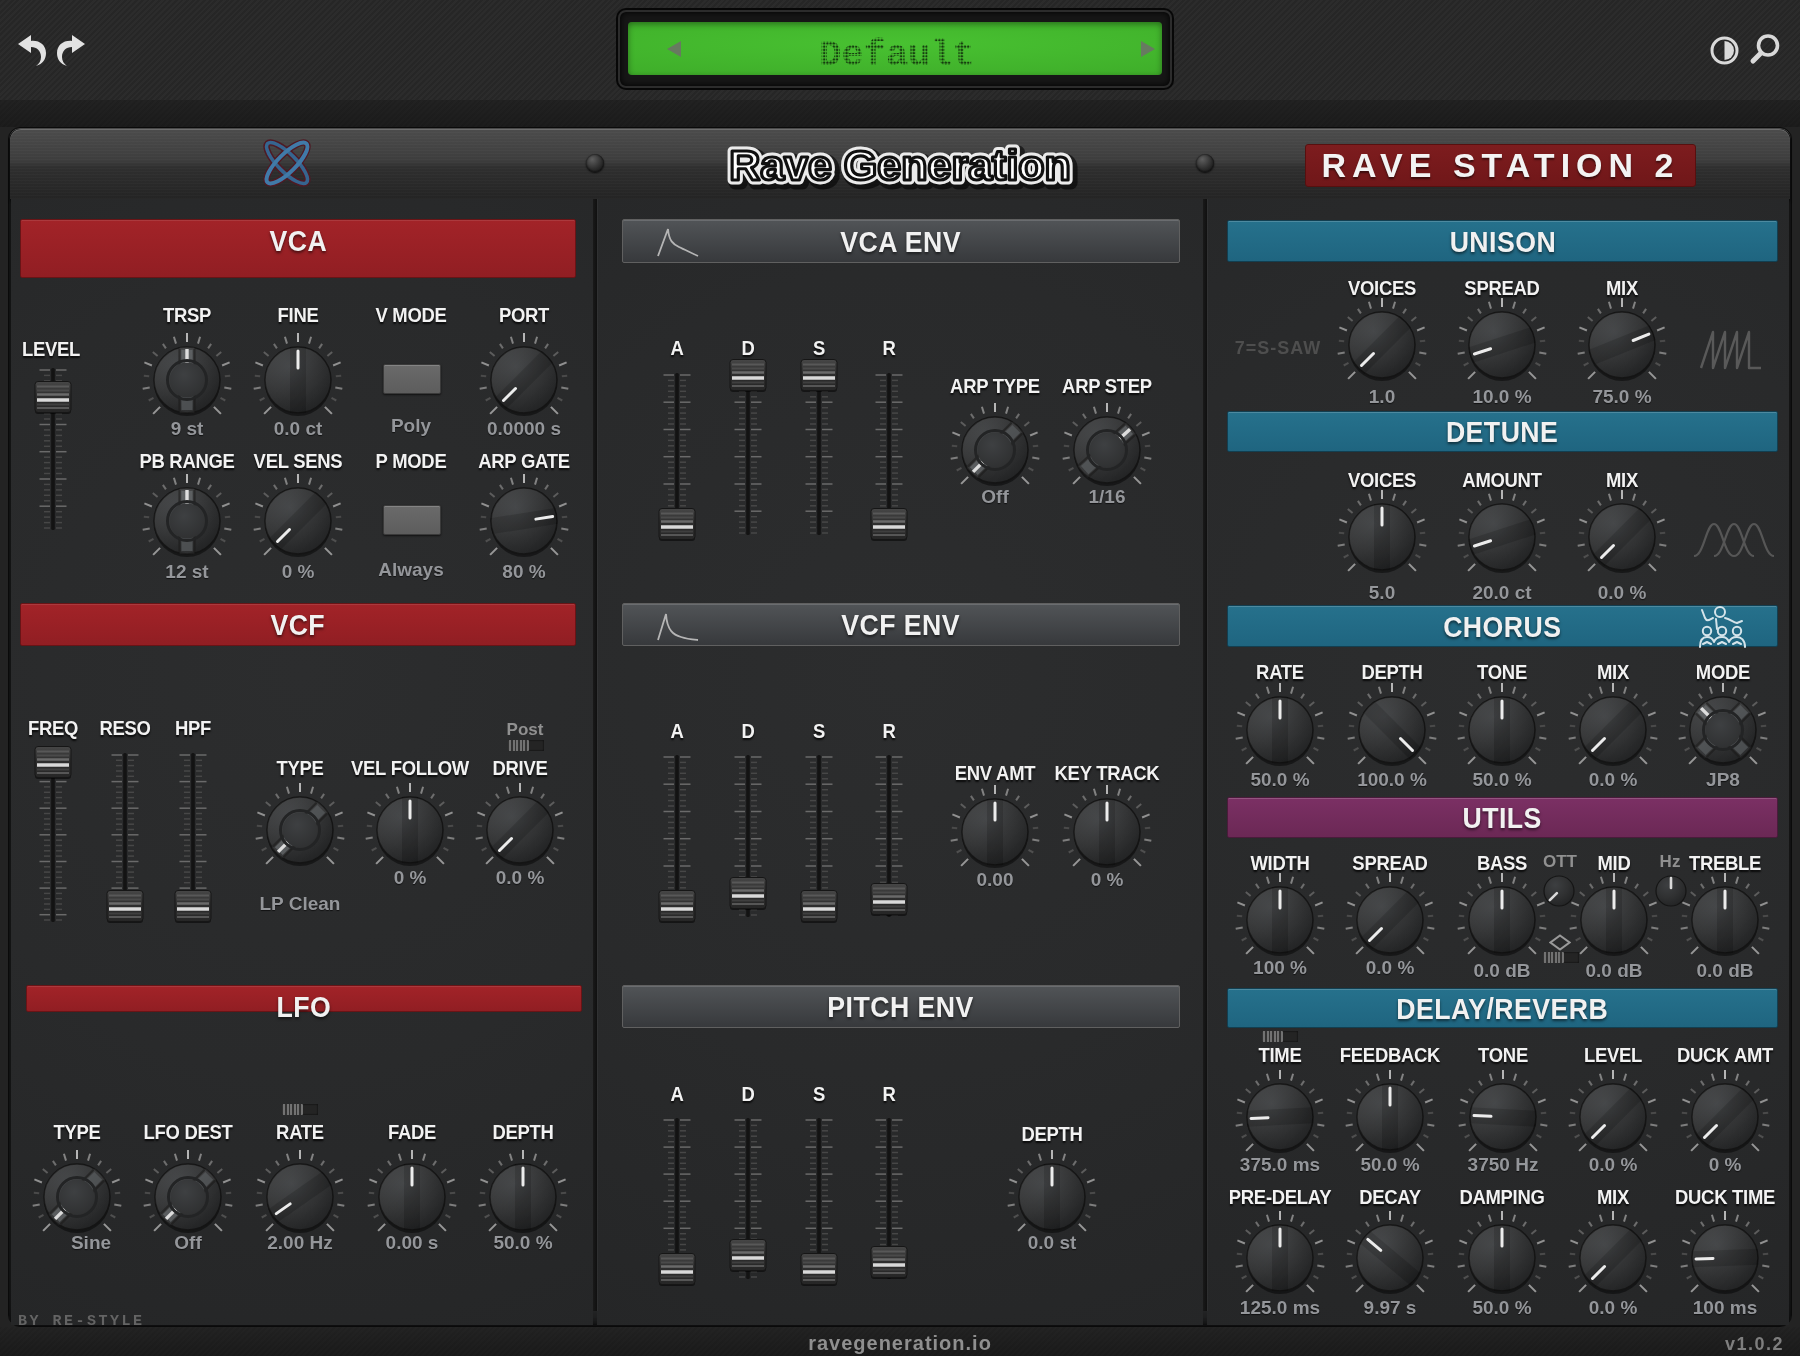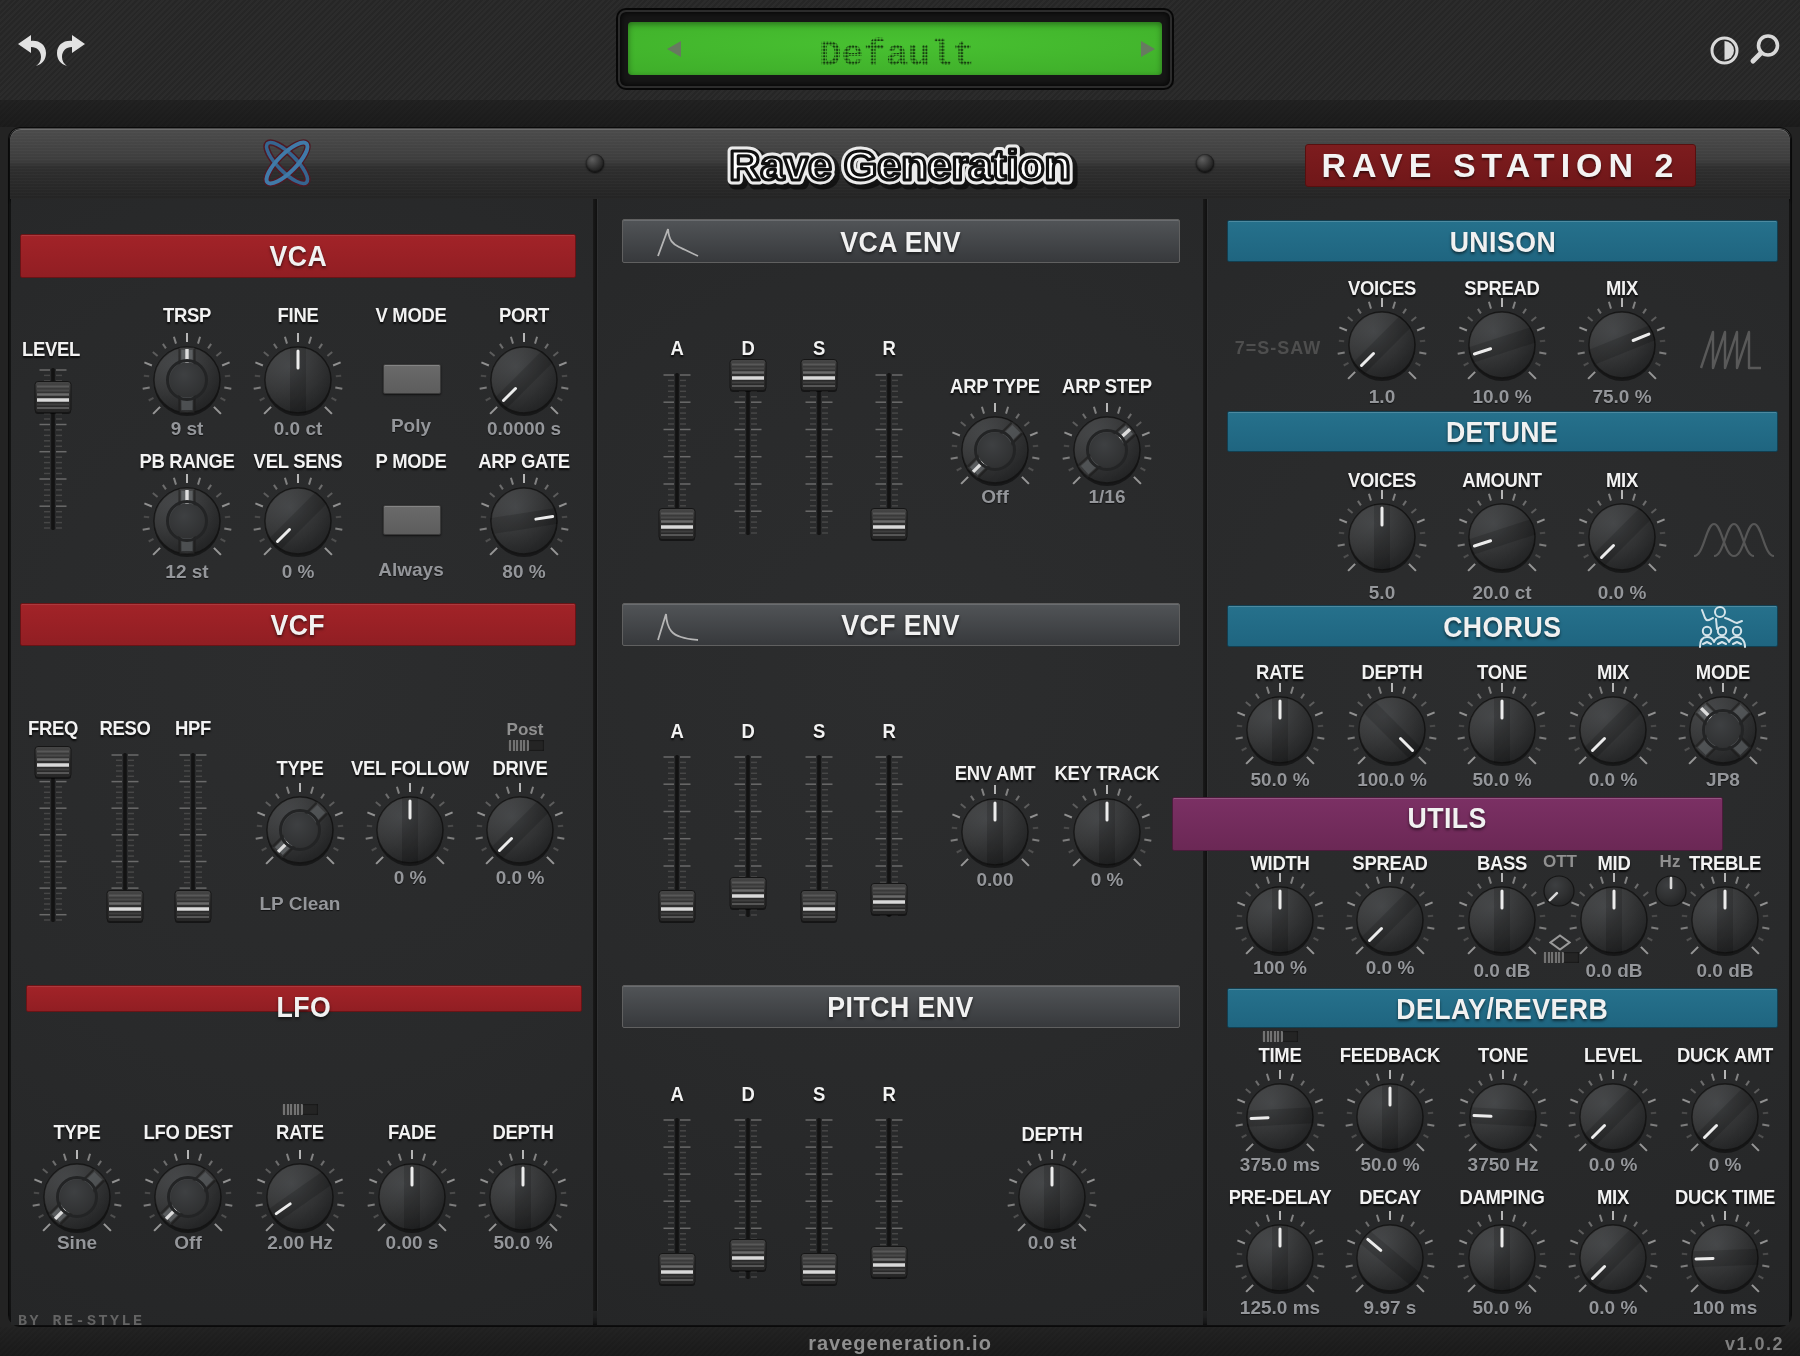--- a/index.html
+++ b/index.html
@@ -138,21 +138,21 @@
     <div id="rs2">RAVE STATION 2</div>
     <div class="colbg" style="left:11px;width:582px"></div>
     <div class="colbg" style="left:597px;width:606px"></div>
     <div class="colbg" style="left:1207px;width:582px"></div>
     <div class="sep" style="left:593px"></div>
     <div class="sep" style="left:1203px"></div>
     <div id="footer"></div>
     <div class="fl" style="left:18px">BY RE-STYLE</div>
     <div class="fc">ravegeneration.io</div>
     <div class="fr">v1.0.2</div>
-<div class="hd red" style="left:20px;top:234px;width:556px;height:44px;line-height:43px"><span class="ht">VCA</span></div>
+<div class="hd red" style="left:20px;top:219px;width:556px;height:59px;line-height:43px"><span class="ht">VCA</span></div>
     <div class="hd red" style="left:20px;top:603px;width:556px;height:43px;line-height:43px"><span class="ht">VCF</span></div>
     <div class="hd red" style="left:26px;top:985px;width:556px;height:27px;line-height:43px"><span class="ht">LFO</span></div>
     <div class="hd gry" style="left:622px;top:219px;width:558px;height:44px;line-height:44px"><span class="ht">VCA ENV</span><svg class="envic" width="46" height="34" viewBox="0 0 46 34">
         <path d="M3 31 L13 4 C14 16 18 19 24 22 C30 25 37 28 43 31" fill="none" stroke="#b5b5b5" stroke-width="1.8"></path>
       </svg></div>
     <div class="hd gry" style="left:622px;top:603px;width:558px;height:43px;line-height:43px"><span class="ht">VCF ENV</span><svg class="envic" width="46" height="34" viewBox="0 0 46 34">
         <path d="M3 31 L11 5 C12 22 19 26 26 28 C32 30 38 30.5 43 31" fill="none" stroke="#b5b5b5" stroke-width="1.8"></path>
       </svg></div>
     <div class="hd gry" style="left:622px;top:985px;width:558px;height:43px;line-height:43px"><span class="ht">PITCH ENV</span></div>
     <div class="hd teal" style="left:1227px;top:411px;width:551px;height:41px;line-height:41px"><span class="ht">DETUNE</span></div>
@@ -163,21 +163,21 @@
           <path d="M16 14 C12 16 10 18 8 14 L5 6"></path>
           <path d="M28 14 C33 15 36 18 40 19 L45 17"></path>
           <path d="M19 15 L20 25"></path>
           <circle cx="10" cy="27" r="4.2"></circle>
           <circle cx="25" cy="27" r="4.2"></circle>
           <circle cx="40" cy="27" r="4.2"></circle>
           <path d="M3 43 C3 36 6 33 10 33 C14 33 16 35 17 38 C18 35 21 33 25 33 C29 33 31 35 32 38 C33 35 36 33 40 33 C44 33 48 36 48 43"></path>
           <path d="M6 40 L10 38 L14 40 M21 40 L25 38 L29 40 M36 40 L40 38 L44 40"></path>
         </g>
       </svg></div>
-    <div class="hd pur" style="left:1172px;top:797px;width:551px;height:54px;line-height:41px"><span class="ht">UTILS</span></div>
+    <div class="hd pur" style="left:1227px;top:797px;width:551px;height:41px;line-height:41px"><span class="ht">UTILS</span></div>
     <div class="hd teal" style="left:1227px;top:988px;width:551px;height:40px;line-height:40px"><span class="ht">DELAY/REVERB</span></div>
 <svg class="kn" style="left:25px;top:348px" width="56" height="202" viewBox="0 0 56 202">
       <line x1="14.5" y1="22.0" x2="25.0" y2="22.0" stroke="#6a6a6a" stroke-width="1.5"></line>
       <line x1="31.0" y1="22.0" x2="41.5" y2="22.0" stroke="#6a6a6a" stroke-width="1.5"></line>
       <line x1="19.0" y1="27.4" x2="25.0" y2="27.4" stroke="#474747" stroke-width="1.5"></line>
       <line x1="31.0" y1="27.4" x2="37.0" y2="27.4" stroke="#474747" stroke-width="1.5"></line>
       <line x1="19.0" y1="32.9" x2="25.0" y2="32.9" stroke="#474747" stroke-width="1.5"></line>
       <line x1="31.0" y1="32.9" x2="37.0" y2="32.9" stroke="#474747" stroke-width="1.5"></line>
       <line x1="19.0" y1="38.3" x2="25.0" y2="38.3" stroke="#474747" stroke-width="1.5"></line>
       <line x1="31.0" y1="38.3" x2="37.0" y2="38.3" stroke="#474747" stroke-width="1.5"></line>
@@ -2763,21 +2763,21 @@
     <div class="val" style="left:298px;top:429px">0.0 ct</div>
     <div class="val" style="left:411px;top:426px">Poly</div>
     <div class="val" style="left:524px;top:429px">0.0000 s</div>
     <div class="val" style="left:187px;top:572px">12 st</div>
     <div class="val" style="left:298px;top:572px">0 %</div>
     <div class="val" style="left:411px;top:570px">Always</div>
     <div class="val" style="left:524px;top:572px">80 %</div>
     <div class="val" style="left:300px;top:904px">LP Clean</div>
     <div class="val" style="left:410px;top:878px">0 %</div>
     <div class="val" style="left:520px;top:878px">0.0 %</div>
-    <div class="val" style="left:77px;top:1243px">Sine</div>
+    <div class="val" style="left:91px;top:1243px">Sine</div>
     <div class="val" style="left:188px;top:1243px">Off</div>
     <div class="val" style="left:300px;top:1243px">2.00 Hz</div>
     <div class="val" style="left:412px;top:1243px">0.00 s</div>
     <div class="val" style="left:523px;top:1243px">50.0 %</div>
     <div class="val" style="left:995px;top:497px">Off</div>
     <div class="val" style="left:1107px;top:497px">1/16</div>
     <div class="val" style="left:995px;top:880px">0.00</div>
     <div class="val" style="left:1107px;top:880px">0 %</div>
     <div class="val" style="left:1052px;top:1243px">0.0 st</div>
     <div class="val" style="left:1382px;top:397px">1.0</div>

